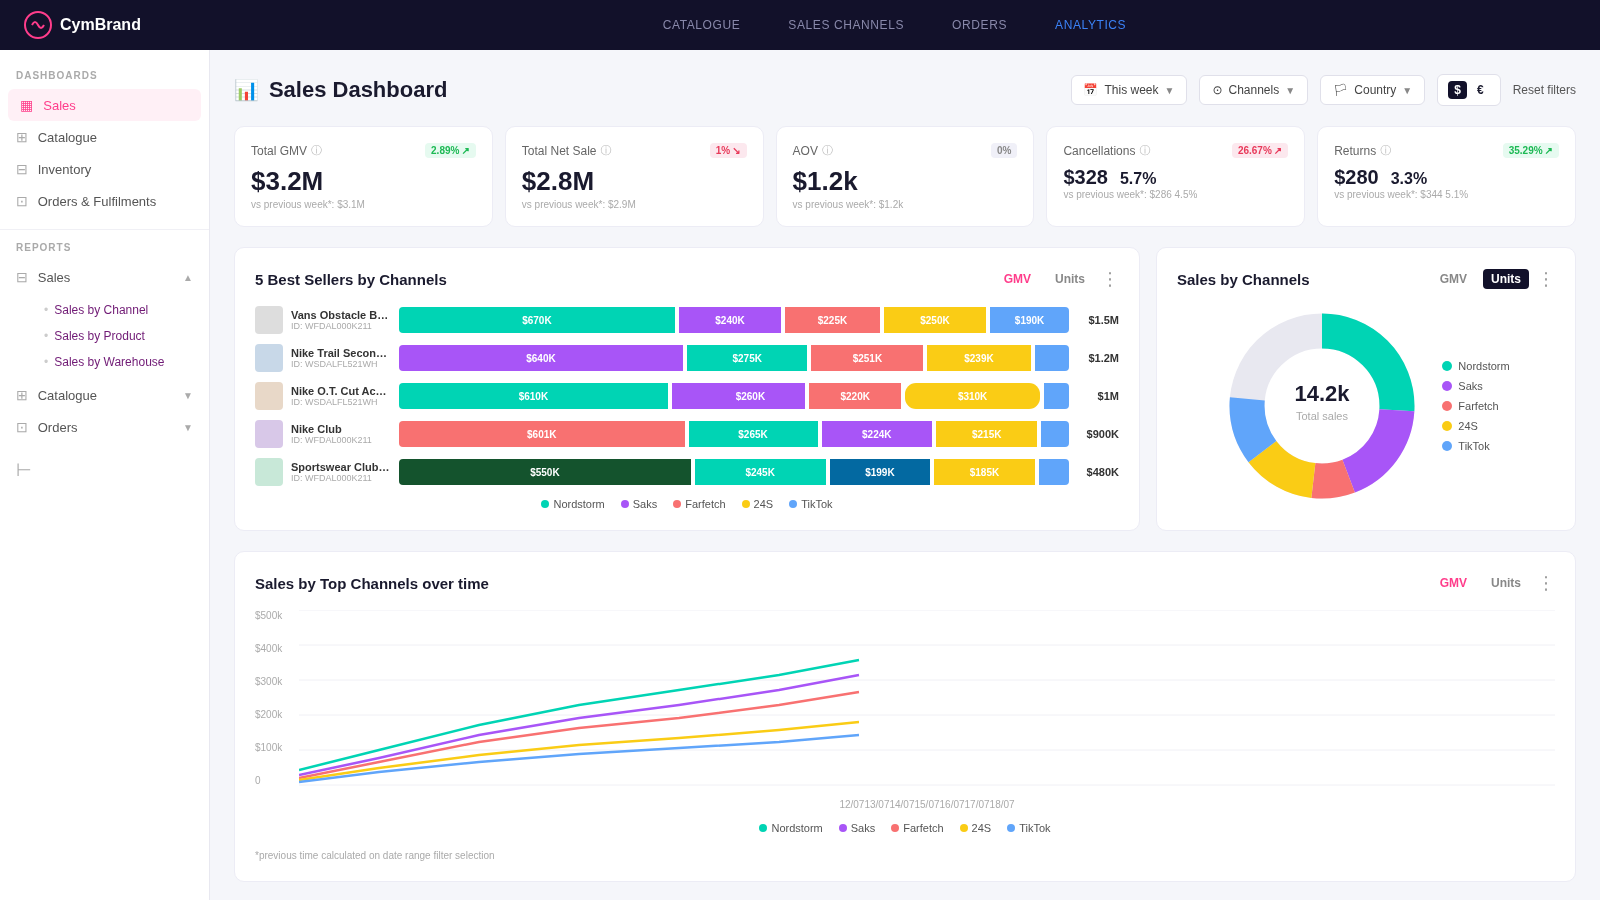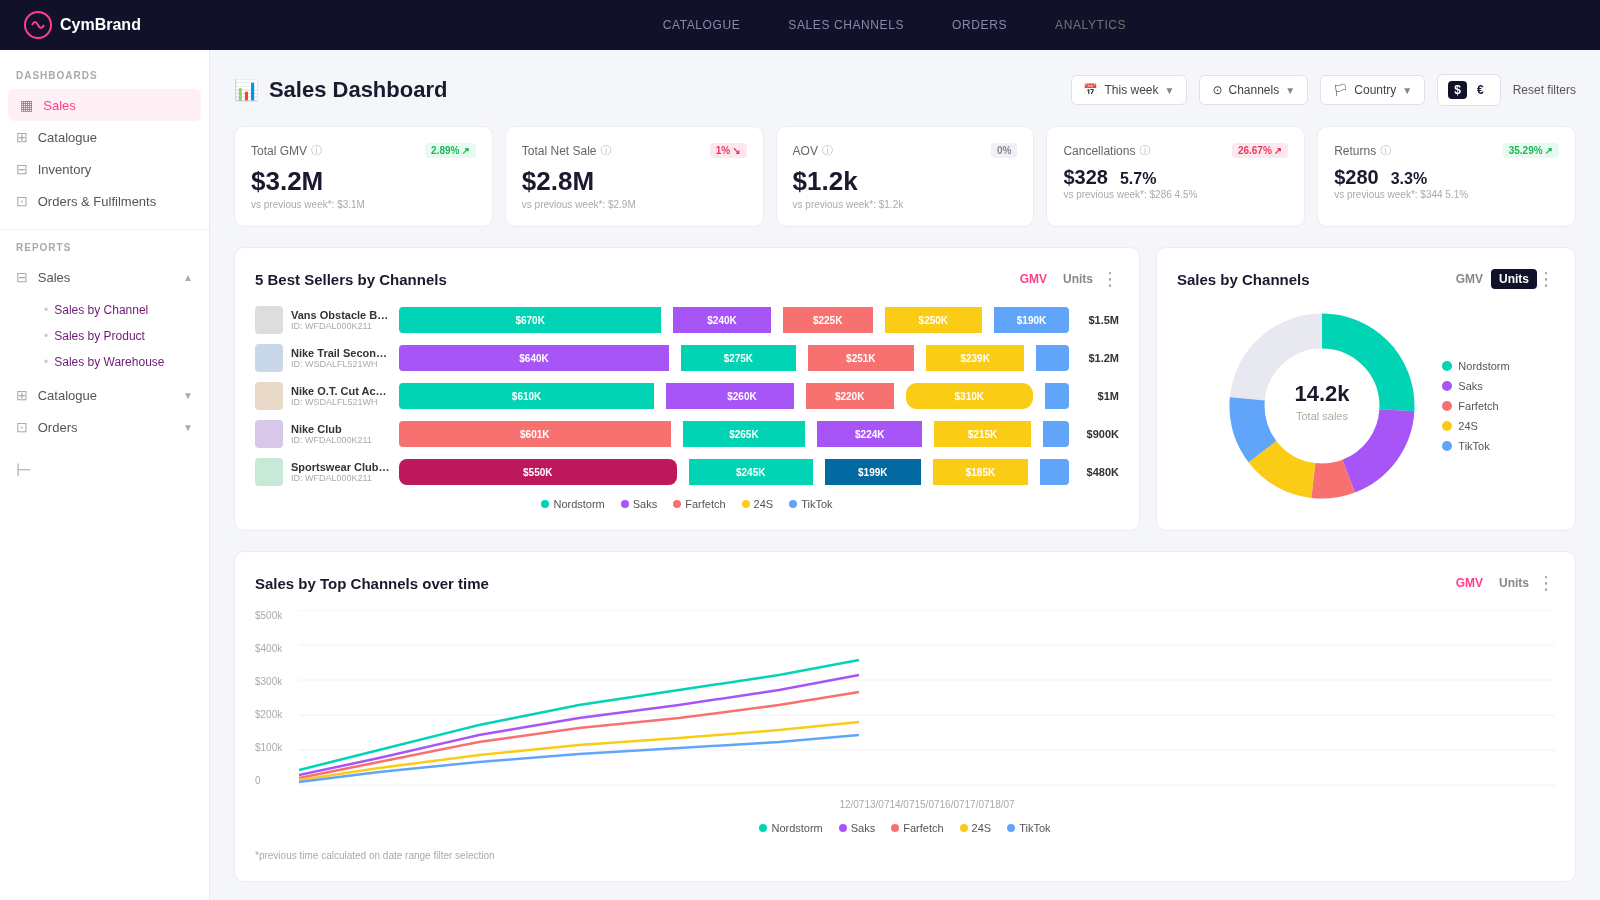--- a/index.html
+++ b/index.html
@@ -35,21 +35,21 @@
       justify-content: center;
     }
     .nav-link {
       color: #8888aa;
       font-size: 12px;
       font-weight: 500;
       letter-spacing: 0.05em;
       cursor: pointer;
       text-transform: uppercase;
     }
-    .nav-link.active { color: #737373; }
+    .nav-link.active { color: #3b82f6; }
 
     
     .app-body { display: flex; height: calc(100vh - 50px); }
 
     
     .sidebar {
       width: 210px;
       background: #fff;
       border-right: 1px solid #e8e8f0;
       padding: 20px 0;
@@ -199,21 +199,21 @@
       padding: 20px;
       border: 1px solid #ececf5;
     }
     .chart-header {
       display: flex;
       align-items: center;
       justify-content: space-between;
       margin-bottom: 16px;
     }
     .chart-title { font-size: 15px; font-weight: 700; color: #1a1a2e; }
-    .chart-toggle { display: flex; align-items: center; gap: 0; }
+    .chart-toggle { display: flex; align-items: center; gap: 8px; }
     .toggle-btn {
       font-size: 12px;
       font-weight: 600;
       padding: 3px 8px;
       border-radius: 4px;
       cursor: pointer;
       color: #888;
       background: none;
       border: none;
     }
@@ -241,21 +241,21 @@
       border-radius: 4px;
       background: #ddd;
       flex-shrink: 0;
     }
     .bar-segments {
       flex: 1;
       display: flex;
       height: 26px;
       border-radius: 4px;
       overflow: hidden;
-      gap: 12px;
+      gap: 4px;
     }
     .bar-segment {
       display: flex;
       align-items: center;
       justify-content: center;
       font-size: 10px;
       font-weight: 700;
       color: #fff;
       white-space: nowrap;
     }
@@ -571,21 +571,21 @@
               </div>
               <div class="bar-total">$900K</div>
             </div>
             <div class="bar-row">
               <div class="bar-product-img" style="background: rgb(200, 232, 216);"></div>
               <div class="bar-label-col">
                 <div class="bar-product-name">Sportswear Club Fl...</div>
                 <div class="bar-product-id">ID: WFDAL000K211</div>
               </div>
               <div class="bar-segments">
-                <div class="bar-segment" style="background: #be185d; flex: 29 1 0%; min-width: 0px; border-radius: 8px;">$550K</div>
+                <div class="bar-segment" style="background: #14532d; flex: 29 1 0%; min-width: 0px;">$550K</div>
                 <div class="bar-segment" style="background: rgb(0, 212, 180); flex: 13 1 0%; min-width: 0px;">$245K</div>
                 <div class="bar-segment" style="background: #0369a1; flex: 10 1 0%; min-width: 0px;">$199K</div>
                 <div class="bar-segment" style="background: rgb(250, 204, 21); flex: 10 1 0%; min-width: 0px;">$185K</div>
                 <div class="bar-segment" style="background: rgb(96, 165, 250); flex: 3 1 0%; min-width: 0px;"></div>
               </div>
               <div class="bar-total">$480K</div>
             </div>
           </div>
         <div class="legend" id="best-sellers-legend">
             <div class="legend-item">

